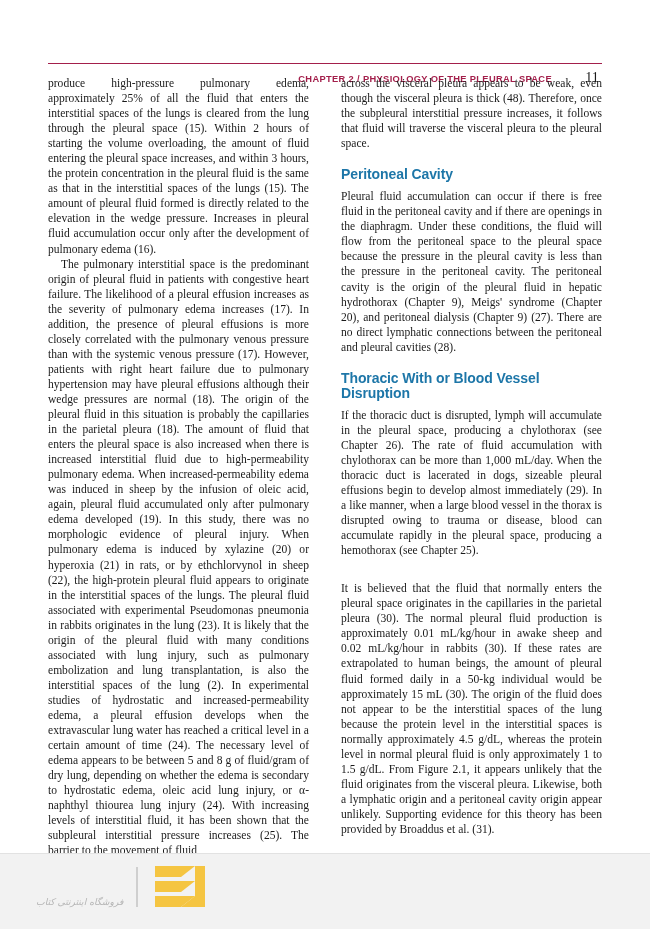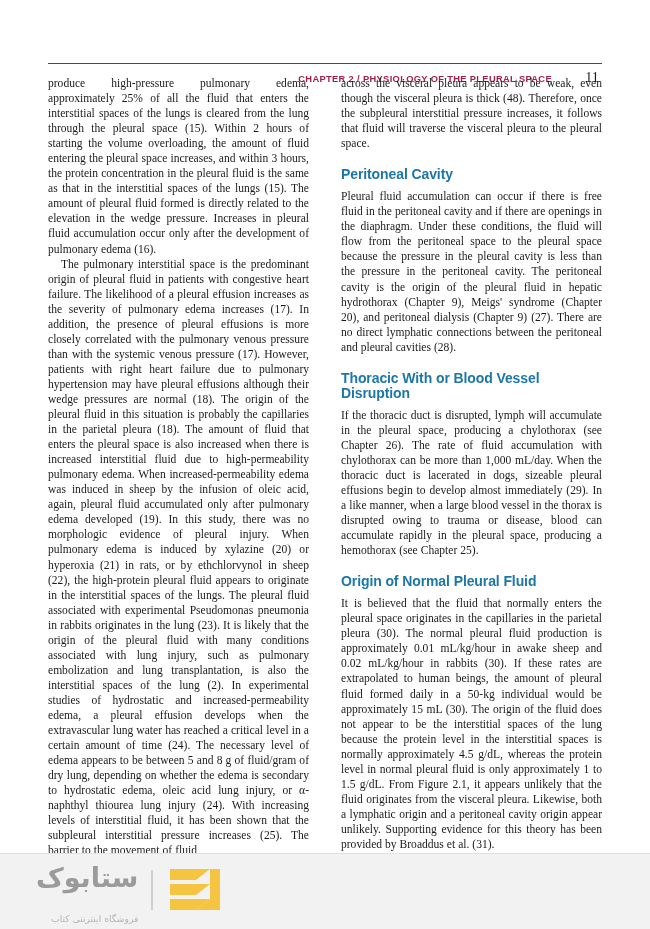--- a/index.html
+++ b/index.html
@@ -152,20 +152,21 @@
     letter-spacing: -1px;
     line-height: 1.05;
   }
   .logo-sub {
     font-family: "DejaVu Sans", "Liberation Sans", sans-serif;
     font-size: 9.2px;
     color: #b4b4b4;
     direction: rtl;
     margin-top: 22px;
     letter-spacing: 0.2px;
+    font-style: italic;
   }
   .logo-divider {
     width: 1.6px;
     height: 40px;
     background: #cfcfcf;
     margin: 0 4px 8px 4px;
   }
   .logo-mark {
     width: 58px;
     height: 48px;
@@ -218,34 +219,32 @@
         <p class="body first-after-head">across the visceral pleura appears to be weak, even though the visceral pleura is thick (48). Therefore, once the subpleural interstitial pressure increases, it follows that fluid will traverse the visceral pleura to the pleural space.</p>
         <div class="sp-before-head"></div>
         <h2 class="section">Peritoneal Cavity</h2>
         <div class="sp-after-head"></div>
         <p class="body first-after-head">Pleural fluid accumulation can occur if there is free fluid in the peritoneal cavity and if there are openings in the diaphragm. Under these conditions, the fluid will flow from the peritoneal space to the pleural space because the pressure in the pleural cavity is less than the pressure in the peritoneal cavity. The peritoneal cavity is the origin of the pleural fluid in hepatic hydrothorax (Chapter 9), Meigs' syndrome (Chapter 20), and peritoneal dialysis (Chapter 9) (27). There are no direct lymphatic connections between the peritoneal and pleural cavities (28).</p>
         <div class="sp-before-head"></div>
         <h2 class="section">Thoracic With or Blood Vessel Disruption</h2>
         <div class="sp-after-head"></div>
         <p class="body first-after-head">If the thoracic duct is disrupted, lymph will accumulate in the pleural space, producing a chylothorax (see Chapter 26). The rate of fluid accumulation with chylothorax can be more than 1,000 mL/day. When the thoracic duct is lacerated in dogs, sizeable pleural effusions begin to develop almost immediately (29). In a like manner, when a large blood vessel in the thorax is disrupted owing to trauma or disease, blood can accumulate rapidly in the pleural space, producing a hemothorax (see Chapter 25).</p>
         <div class="sp-before-head"></div>
-        <h2 class="section">Origin of Normal Pleural Fluid</h2>
         <div class="sp-after-head"></div>
         <p class="body first-after-head">It is believed that the fluid that normally enters the pleural space originates in the capillaries in the parietal pleura (30). The normal pleural fluid production is approximately 0.01 mL/kg/hour in awake sheep and 0.02 mL/kg/hour in rabbits (30). If these rates are extrapolated to human beings, the amount of pleural fluid formed daily in a 50-kg individual would be approximately 15 mL (30). The origin of the fluid does not appear to be the interstitial spaces of the lung because the protein level in the interstitial spaces is normally approximately 4.5 g/dL, whereas the protein level in normal pleural fluid is only approximately 1 to 1.5 g/dL. From Figure 2.1, it appears unlikely that the fluid originates from the visceral pleura. Likewise, both a lymphatic origin and a peritoneal cavity origin appear unlikely. Supporting evidence for this theory has been provided by Broaddus et al. (31).</p>
       </div>
 
   </div>
 
   <div class="banner">
 
     <div class="banner-left">
       <div class="logo-lockup">
 
         <div class="logo-word-block">
-          <div class="logo-word">ستابوک</div>
           <div class="logo-sub">فروشگاه اینترنتی کتاب</div>
         </div>
 
         <div class="logo-divider"></div>
 
         <div class="logo-mark">
           <svg width="58" height="48" viewBox="0 0 58 48" xmlns="http://www.w3.org/2000/svg">
             <path d="M4 2 H44 L30 13 H4 Z" fill="#f5c542"></path>
             <path d="M4 17 H44 L30 28 H4 Z" fill="#f5c542"></path>
             <path d="M4 32 H44 L30 43 H4 Z" fill="#f5c542"></path>

